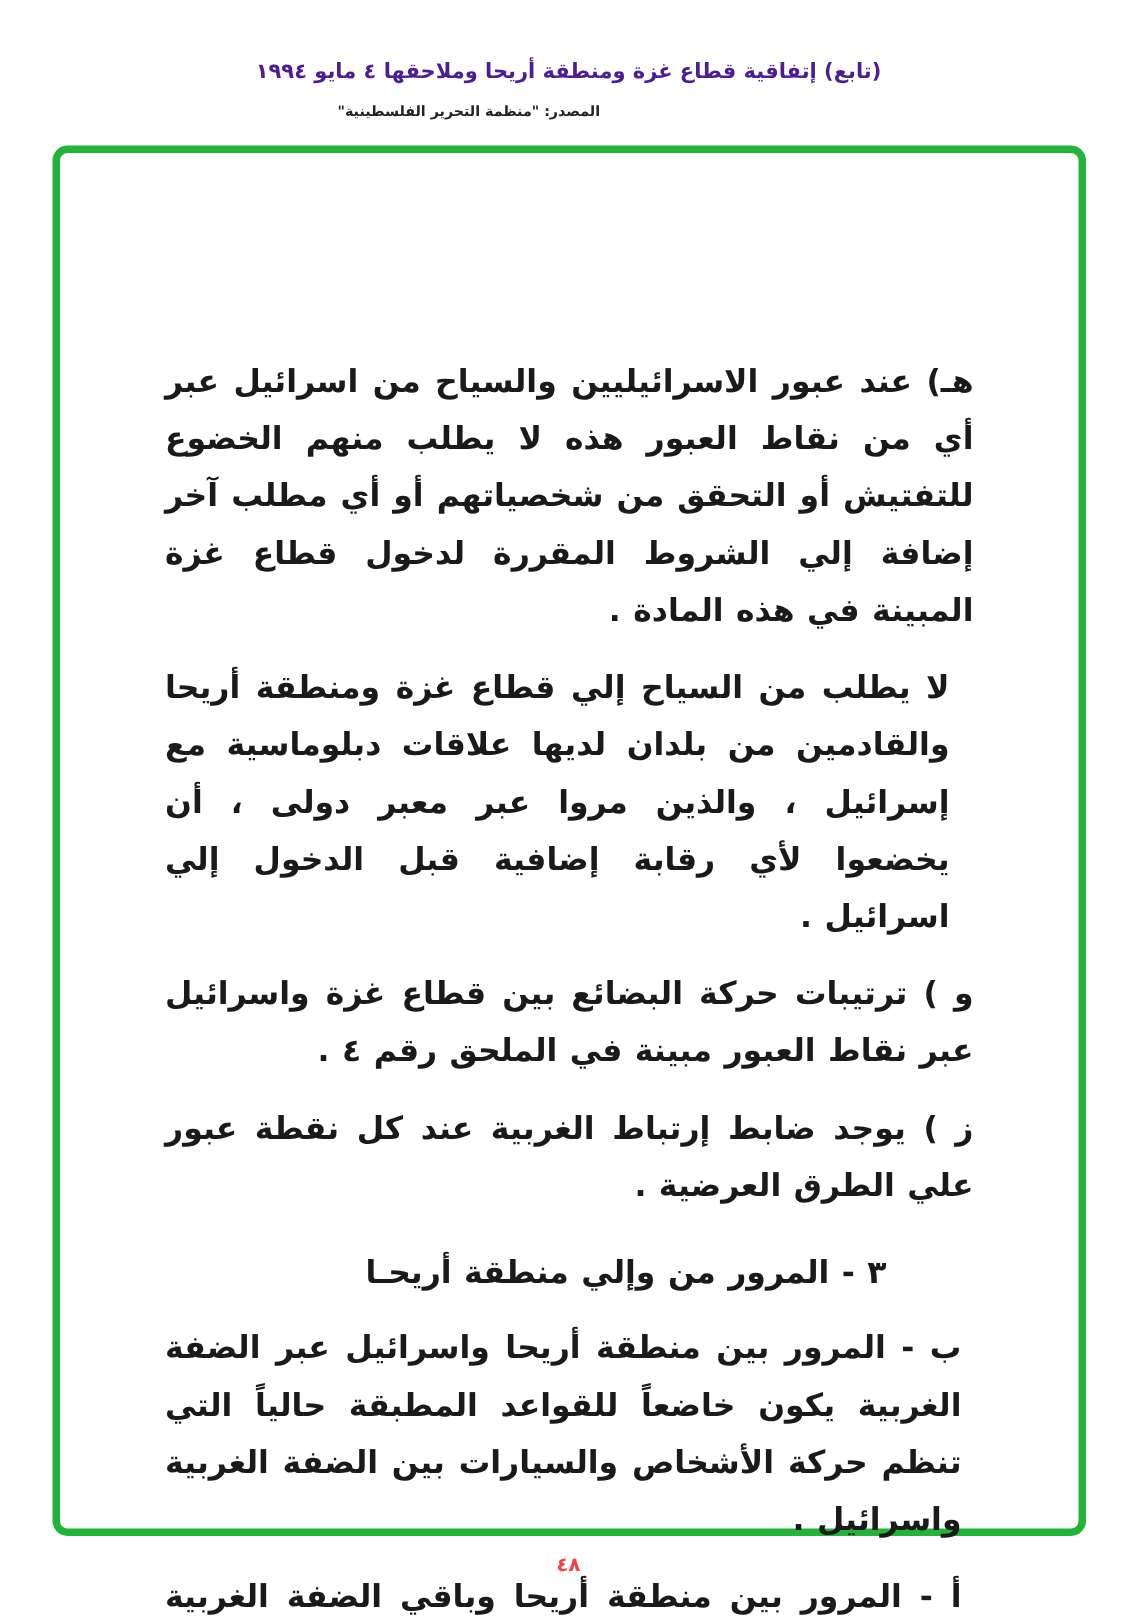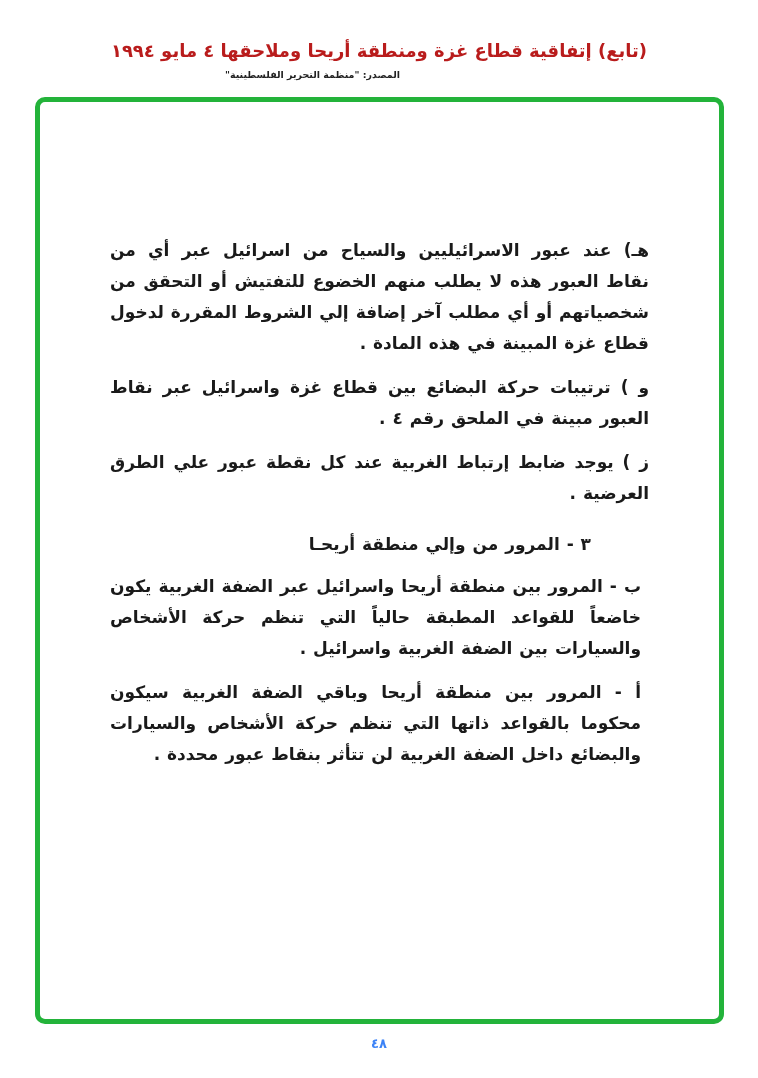--- a/index.html
+++ b/index.html
@@ -12,23 +12,23 @@
     position: relative;
     width: 758px; height: 1078px;
     background: #ffffff;
     direction: rtl;
     overflow: hidden;
   }
   .header-title {
     position: absolute;
     top: 40px; left: 0; right: 0;
     text-align: center;
-    font-size: 18px;
+    font-size: 14px;
     font-weight: bold;
-    color: #b91c1c;
+    color: #4c1d95;
     letter-spacing: 0.3px;
   }
   .source-line {
     position: absolute;
     top: 69px;
     left: 225px;
     font-size: 9.5px;
     font-weight: bold;
     color: #222222;
     direction: rtl;
@@ -39,21 +39,21 @@
     width: 689px; height: 927px;
     border: 5px solid #23b33a;
     border-radius: 10px;
     background: #ffffff;
   }
   .content {
     margin: 133px 70px 0 70px;
     direction: rtl;
   }
   .para {
-    font-size: 17px;
+    font-size: 21px;
     font-weight: bold;
     line-height: 1.82;
     text-align: justify;
     color: #1a1a1a;
     margin-bottom: 13px;
     word-spacing: 1px;
   }
   .para.indent { padding-right: 16px; }
   .para.heading3 {
     padding-right: 58px;
@@ -61,35 +61,36 @@
     margin-top: 20px;
     margin-bottom: 12px;
   }
   .para.sub { padding-right: 8px; }
   .page-number {
     position: absolute;
     top: 1036px; left: 0; right: 0;
     text-align: center;
     font-size: 13px;
     font-weight: bold;
-    color: #3b82f6;
+    color: #ef4444;
   }
 </style>
 </head>
 <body>
 
 <div class="page">
 
   <div class="header-title">(تابع) إتفاقية قطاع غزة ومنطقة أريحا وملاحقها ٤ مايو ١٩٩٤</div>
 
   <div class="source-line">المصدر:  "منظمة التحرير الفلسطينية"</div>
 
   <div class="frame">
     <div class="content">
       <p class="para">هـ) عند عبور الاسرائيليين والسياح من اسرائيل عبر أي من نقاط العبور هذه لا يطلب منهم الخضوع للتفتيش أو التحقق من شخصياتهم أو أي مطلب آخر إضافة إلي الشروط المقررة لدخول قطاع غزة المبينة في هذه المادة .</p>
+      <p class="para indent">لا يطلب من السياح إلي قطاع غزة ومنطقة أريحا والقادمين من بلدان لديها علاقات دبلوماسية مع إسرائيل ، والذين مروا عبر معبر دولى ، أن يخضعوا لأي رقابة إضافية قبل الدخول إلي اسرائيل .</p>
       <p class="para">و ) ترتيبات حركة البضائع بين قطاع غزة واسرائيل عبر نقاط العبور مبينة في الملحق رقم ٤ .</p>
       <p class="para">ز ) يوجد ضابط إرتباط الغربية عند كل نقطة عبور علي الطرق العرضية .</p>
       <p class="para heading3">٣ - المرور من وإلي منطقة أريحـا</p>
       <p class="para sub">ب - المرور بين منطقة أريحا واسرائيل عبر الضفة الغربية يكون خاضعاً للقواعد المطبقة حالياً التي تنظم حركة الأشخاص والسيارات بين الضفة الغربية واسرائيل .</p>
       <p class="para sub">أ - المرور بين منطقة أريحا وباقي الضفة الغربية سيكون محكوما بالقواعد ذاتها التي تنظم حركة الأشخاص والسيارات والبضائع داخل الضفة الغربية لن تتأثر بنقاط عبور محددة .</p>
     </div>
   </div>
 
   <div class="page-number">٤٨</div>
 

